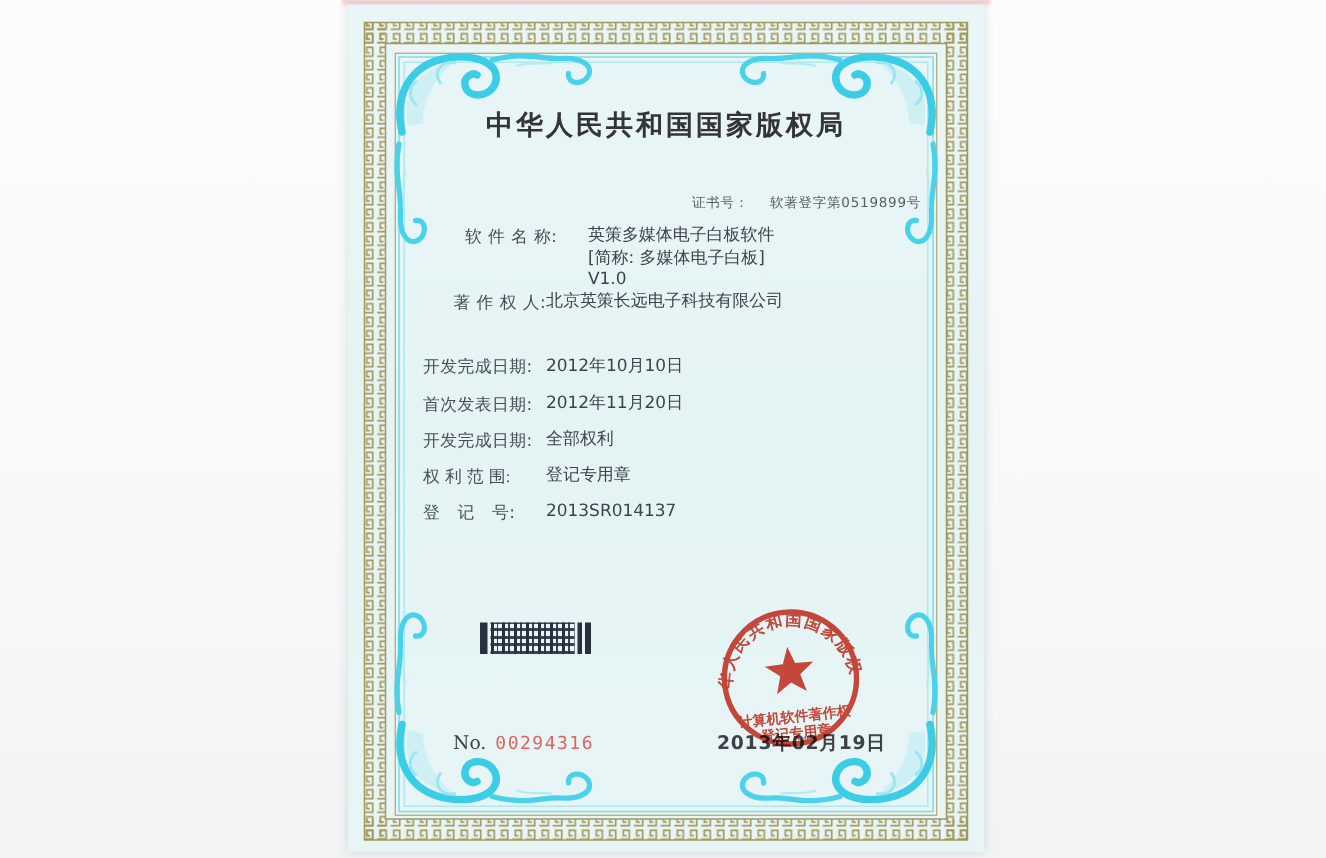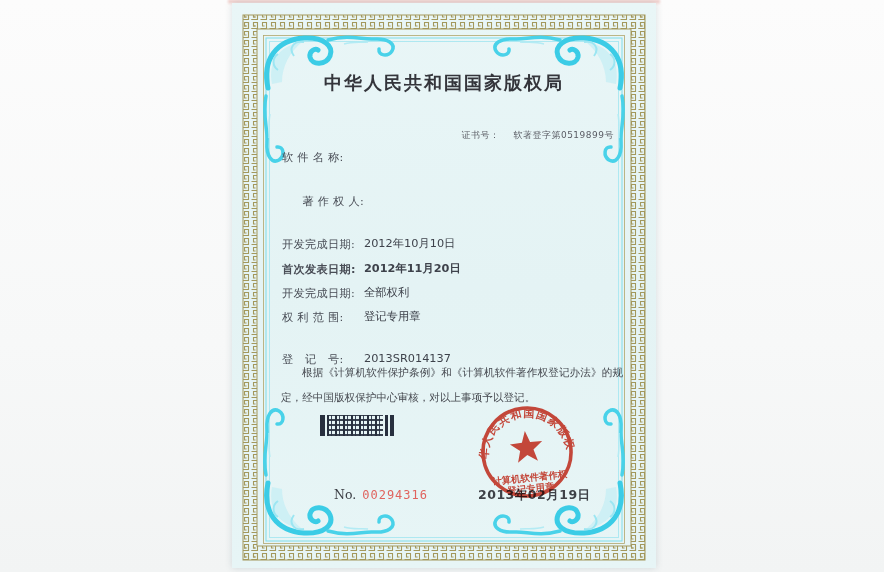--- a/index.html
+++ b/index.html
@@ -56,21 +56,20 @@
     background:
       repeating-linear-gradient(0deg,rgba(40,48,63,.9) 0 2px,transparent 2px 5px),
       repeating-linear-gradient(90deg,#28303f 0 2px,transparent 2px 4px,#3a4458 4px 5px,transparent 5px 8px);
   }
   .bc-b2{width:3px;margin-right:2px;}
   .bc-b3{width:4px;}
   
   .serial{
     position:absolute;left:70px;top:484px;font-size:12.5px;color:#3c3f45;
     font-family:"DejaVu Serif","Liberation Serif",serif;
-    margin-left:32px;
   }
   .serial .num{
     color:#e0635e;font-family:"DejaVu Sans Mono","Liberation Mono",monospace;
     font-size:12px;letter-spacing:1px;margin-left:6px;
   }
   .seal-date{
     position:absolute;left:246px;top:484px;width:160px;
     font-size:12.5px;font-weight:bold;color:#3e4147;letter-spacing:.5px;z-index:1;
   }
   .seal{position:absolute;left:228px;top:382px;z-index:2;mix-blend-mode:multiply;opacity:.92;}
@@ -115,59 +114,66 @@
     <use href="#cnr" transform="translate(26,538) scale(1,-1)"></use>
     <use href="#cnr" transform="translate(398,538) scale(-1,-1)"></use>
   </svg>
 
   <div class="authority">中华人民共和国国家版权局</div>
   <div class="certno">
     <span>证书号：</span><span class="gap"></span><span>软著登字第0519899号</span>
   </div>
 
   <div class="fields">
-      <div class="field" style="top: 147px;">
+      <div class="field" style="top: 147px; margin-left: 28px;">
         <span class="flabel">软 件 名 称:</span>
+        <span class="fvalues">
+          <div class="fline">英策多媒体电子白板软件</div>
+          <div class="fline">[简称: 多媒体电子白板]</div>
+          <div class="fline">V1.0</div>
+        </span>
       </div>
       <div class="field" style="top: 191px; text-align: right;">
         <span class="flabel">著 作 权 人:</span>
+        <span class="fvalues">
+          <div class="fline">北京英策长远电子科技有限公司</div>
+        </span>
       </div>
       <div class="field" style="top: 234px;">
         <span class="flabel">开发完成日期:</span>
         <span class="fvalues">
           <div class="fline">2012年10月10日</div>
         </span>
       </div>
-      <div class="field" style="top: 259px; font-weight: bold;">
+      <div class="field" style="top: 259px;">
         <span class="flabel">首次发表日期:</span>
         <span class="fvalues">
           <div class="fline">2012年11月20日</div>
         </span>
       </div>
       <div class="field" style="top: 283px;">
         <span class="flabel">开发完成日期:</span>
         <span class="fvalues">
           <div class="fline">全部权利</div>
         </span>
       </div>
-      <div class="field" style="top: 307px;">
+      <div class="field" style="top: 307px; font-family: Liberation Serif, serif;">
         <span class="flabel">权 利 范 围:</span>
         <span class="fvalues">
           <div class="fline">登记专用章</div>
         </span>
       </div>
-      <div class="field" style="top: 349px; justify-content: flex-end;">
+      <div class="field" style="top: 331px; justify-content: flex-end;">
         <span class="flabel">登　记　号:</span>
         <span class="fvalues">
           <div class="fline">2013SR014137</div>
         </span>
       </div>
     </div>
 
-  <div class="statement">根据《计算机软件保护条例》和《计算机软件著作权登记办法》的规定，经中国版权保护中心审核，对以上事项予以登记。</div>
 
   <div class="barcode">
     <div class="bc-bar bc-b1"></div>
     <div class="bc-noise"></div>
     <div class="bc-bar bc-b2"></div>
     <div class="bc-bar bc-b3"></div>
   </div>
 
   <div class="serial">
     <span>No.</span><span class="num">00294316</span>

